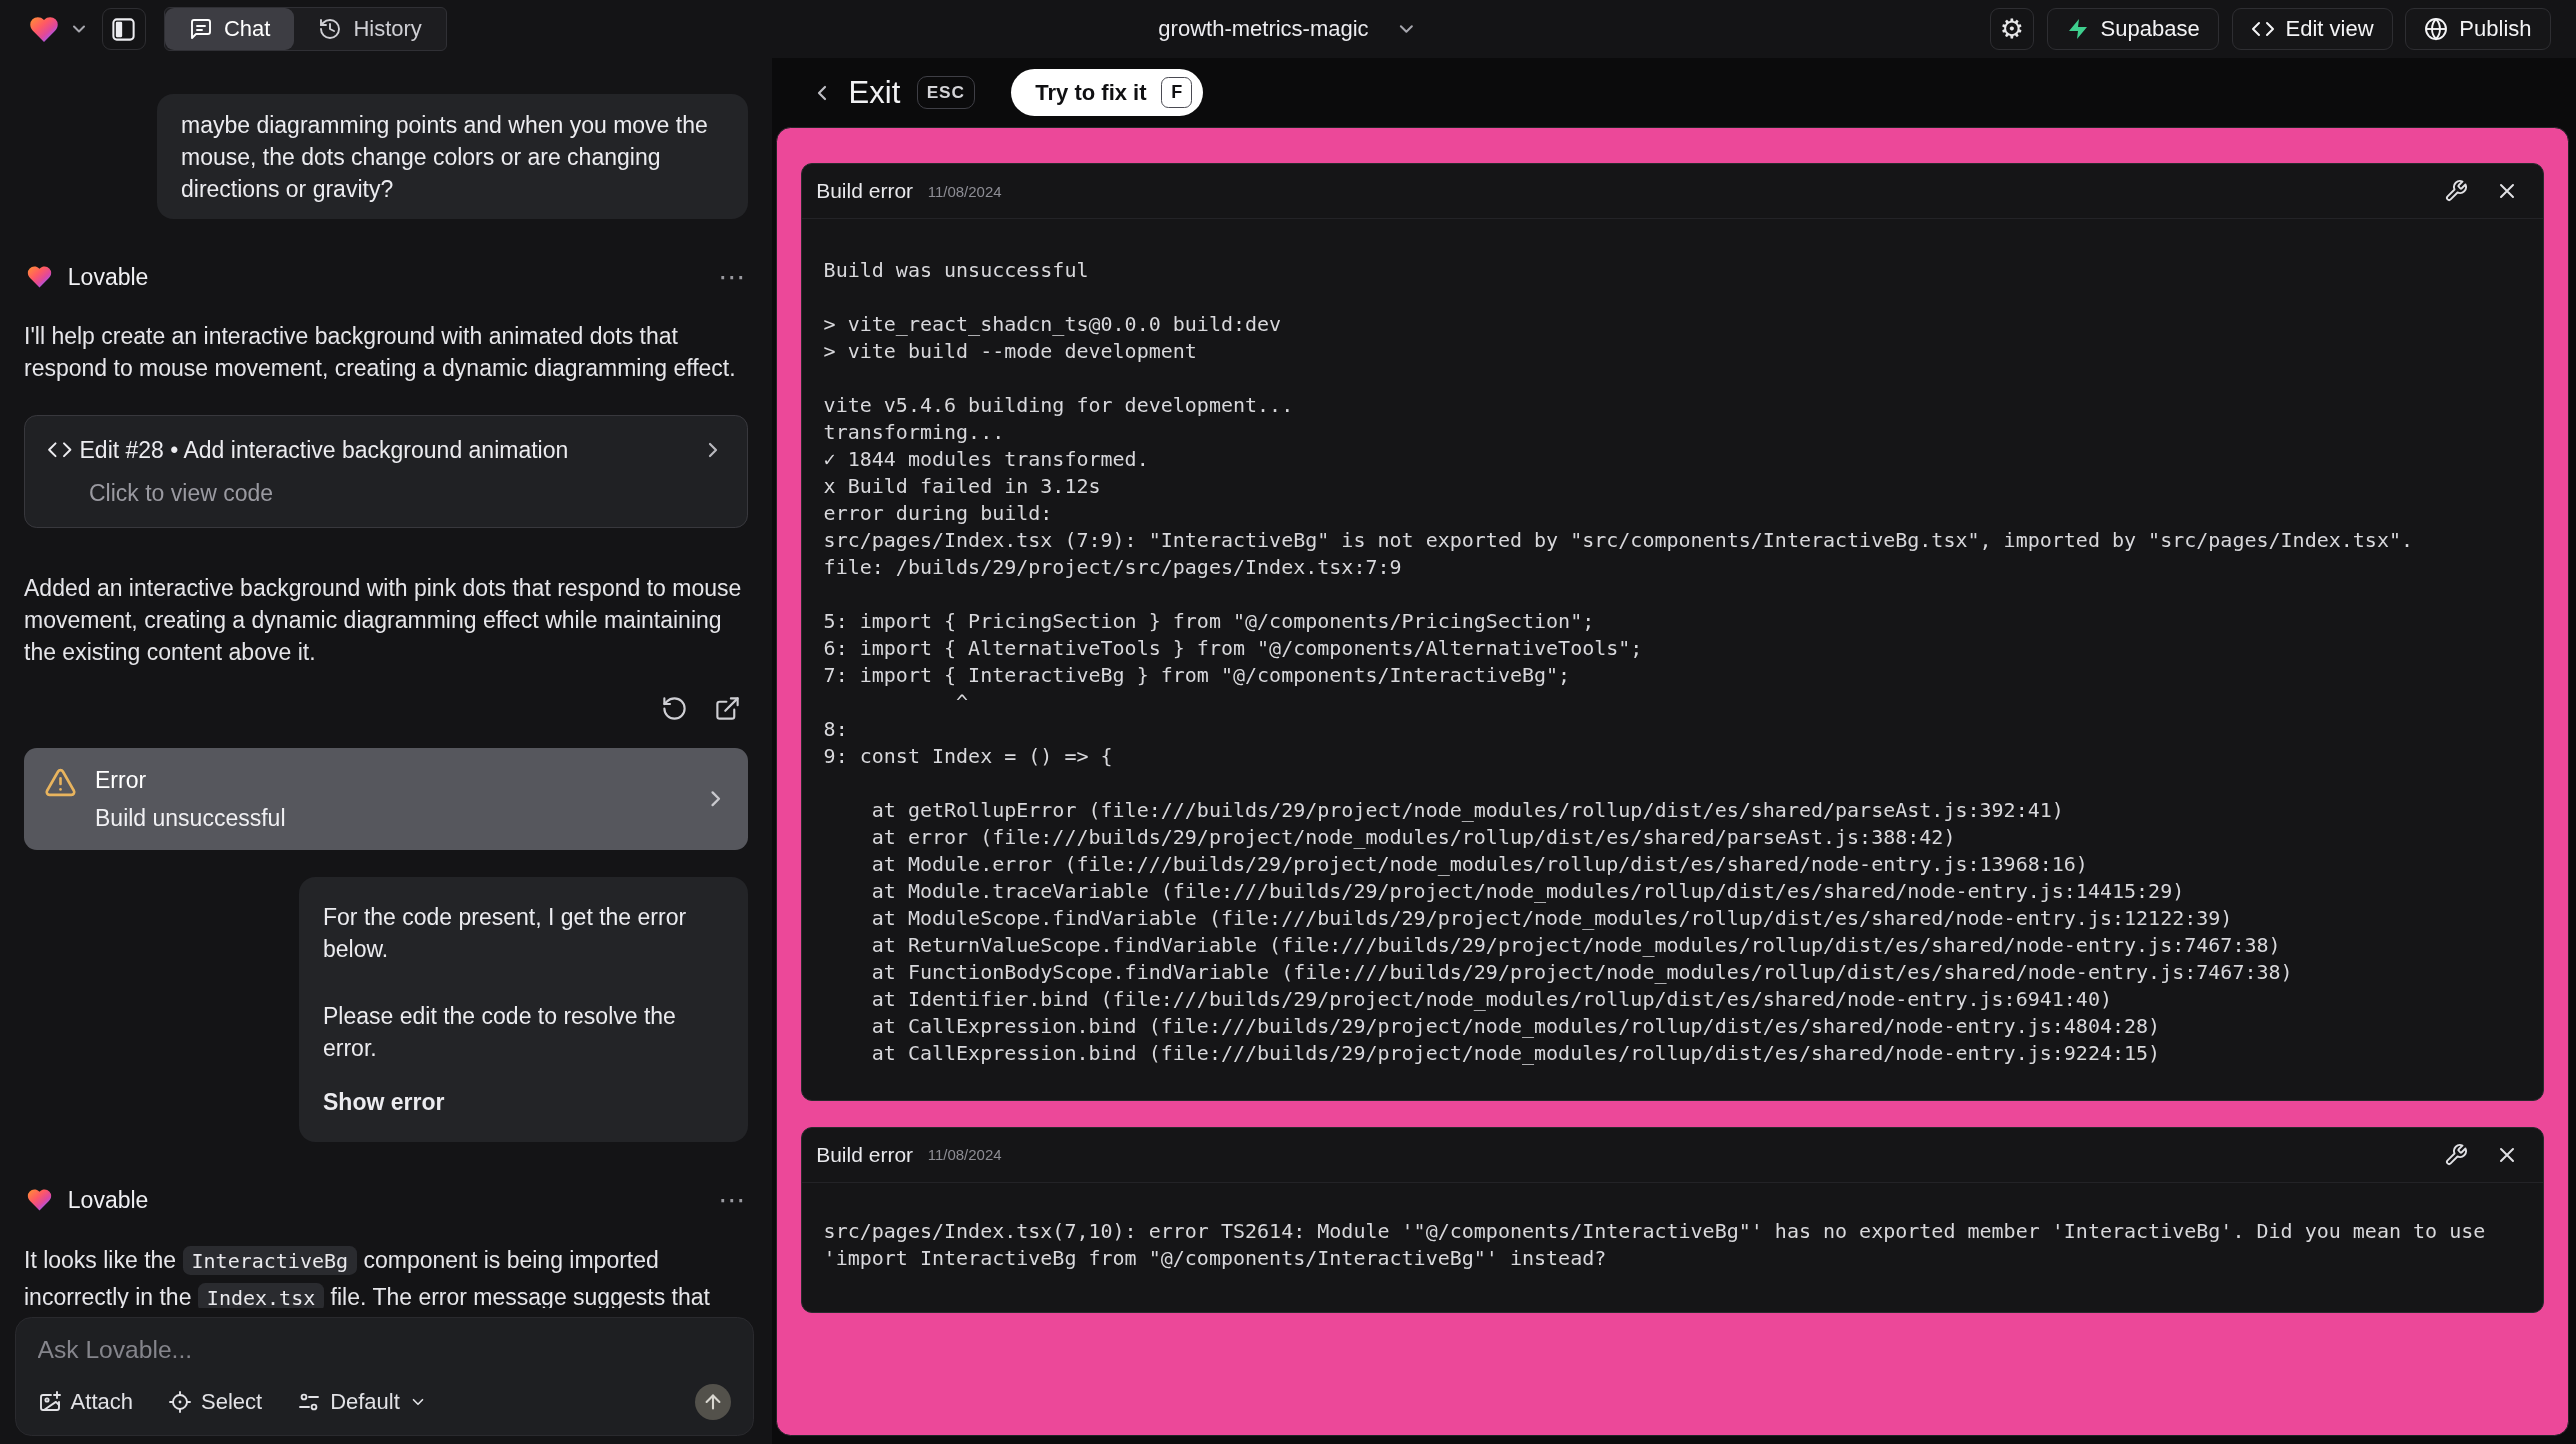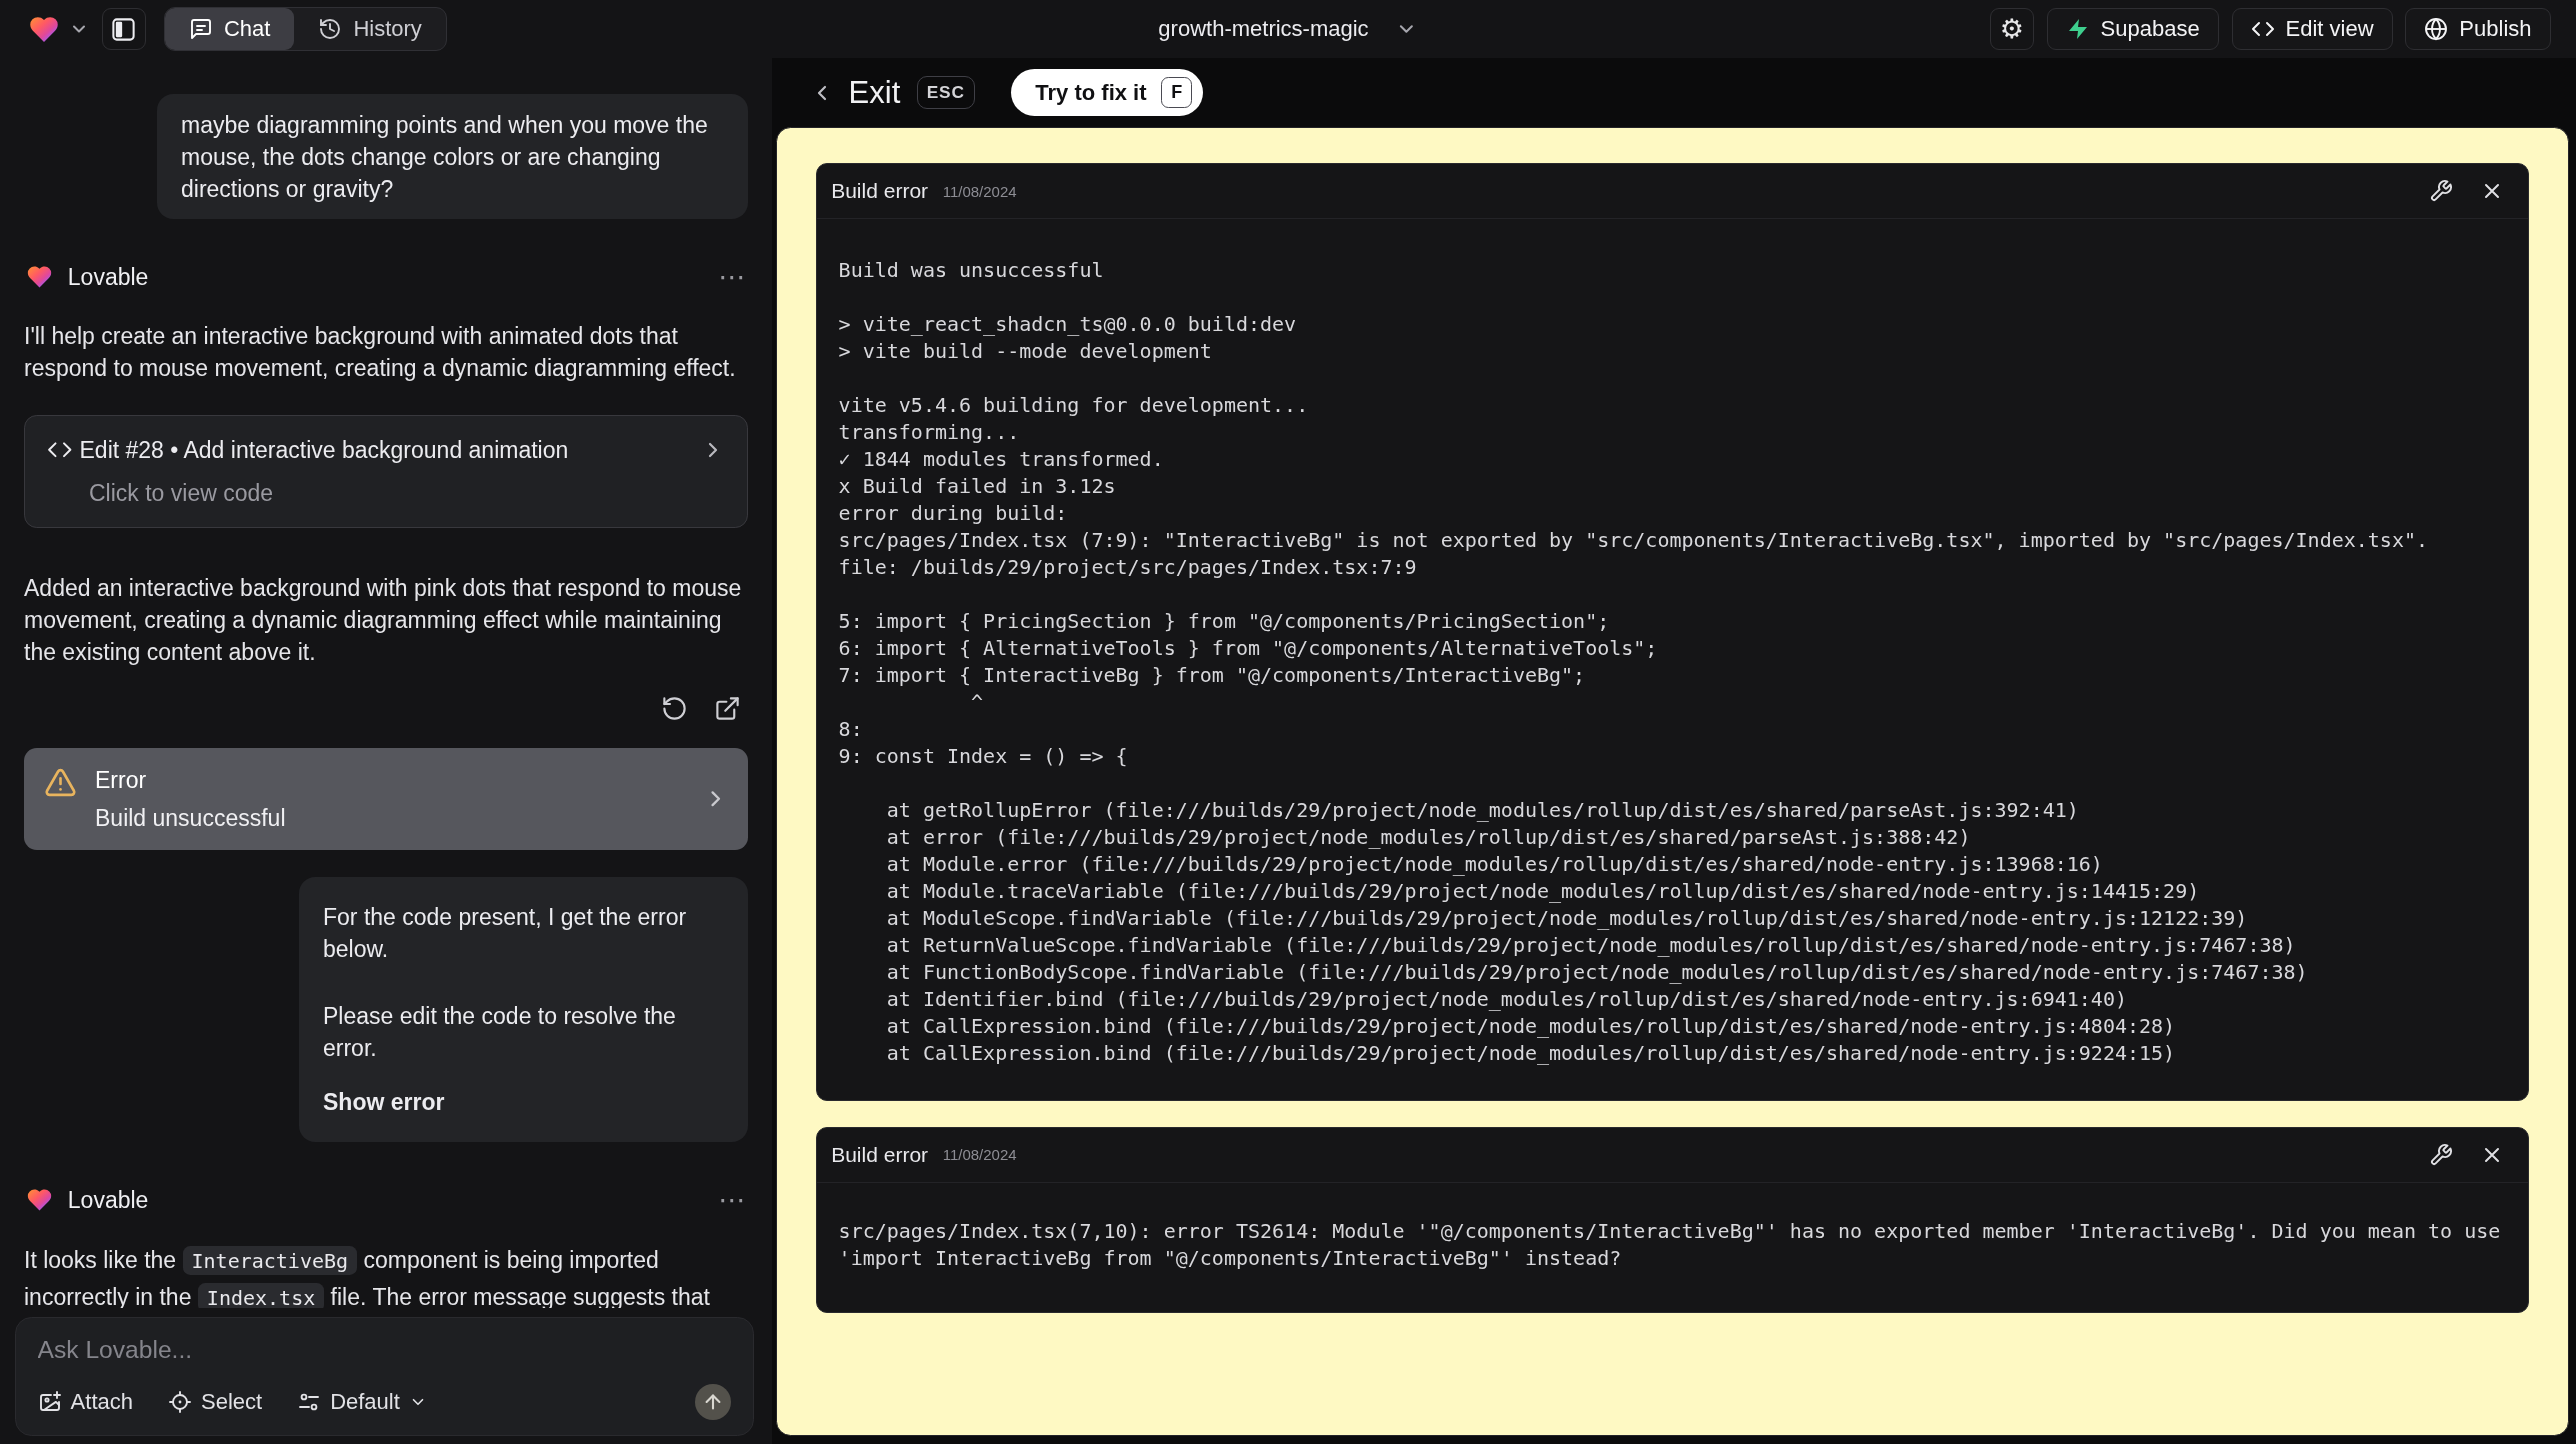--- a/index.html
+++ b/index.html
@@ -18,21 +18,21 @@
     display:flex; align-items:center; padding:0 25.5px; position:relative;
   }
   .tb-left { display:flex; align-items:center; gap:12.8px; }
   .logo-btn { display:flex; align-items:center; gap:7.3px; background:none; border:none; cursor:pointer; color:#a6a6ad; }
   .icon-btn {
     width:44px; height:42px; border:0.9px solid #2e2e32; border-radius:9px;
     background:#141416; display:flex; align-items:center; justify-content:center; color:#ededf1; cursor:pointer;
   }
   .segmented {
     display:flex; align-items:center; height:44px; border:0.9px solid #303035;
-    border-radius:11px; background:#1d1d20; overflow:hidden; margin-left:5.5px;
+    border-radius:6px; background:#1d1d20; overflow:hidden; margin-left:5.5px;
   }
   .seg {
     height:100%; display:flex; align-items:center; gap:11px; padding:0 24px;
     background:transparent; border:none; color:#cfcfd4; font-size:22px; cursor:pointer;
     font-family:inherit;
   }
   .seg.active { background:#3d3d43; color:#ffffff; border-radius:9px; }
   .tb-center {
     position:absolute; left:50%; top:0; height:100%; transform:translateX(-50%);
     display:flex; align-items:center; gap:27px; color:#ececf0; font-size:22px; cursor:pointer; background:none; border:none;
@@ -114,22 +114,22 @@
   .fix-pill {
     margin-left:20px; display:flex; align-items:center; gap:14.6px; background:#ffffff; border:none;
     border-radius:911px; padding:8.2px 11px 8.2px 24px; font-size:22px; font-weight:600; color:#101012; cursor:pointer;
     font-family:inherit;
   }
   .keycap-f {
     width:31px; height:31px; border:1.8px solid #4a4a52; border-radius:7.3px; display:flex;
     align-items:center; justify-content:center; font-size:18px; font-weight:700; color:#101012;
   }
   .overlay-panel {
-    flex:1; margin:0 7.3px 9px 3.6px; background:#fef9c3; border:0.9px solid #242428;
-    border-radius:14.6px; padding:35px 39px; overflow:hidden; min-height:0;
+    flex:1; margin:0 7.3px 9px 3.6px; background:#ec4899; border:0.9px solid #242428;
+    border-radius:14.6px; padding:35px 24px; overflow:hidden; min-height:0;
   }
   .err-card { border:0.9px solid #2a2a2e; border-radius:11px; background:#151517; }
   .err-card + .err-card { margin-top:25.5px; }
   .err-head {
     height:55px; display:flex; align-items:center; gap:14.6px; padding:0 24px 0 14.6px;
     border-bottom:0.9px solid #232327;
   }
   .err-title { font-size:21px; color:#e8e8ec; }
   .err-date { font-size:15px; color:#8d8d94; }
   .err-tools { margin-left:auto; display:flex; align-items:center; gap:27px; }

